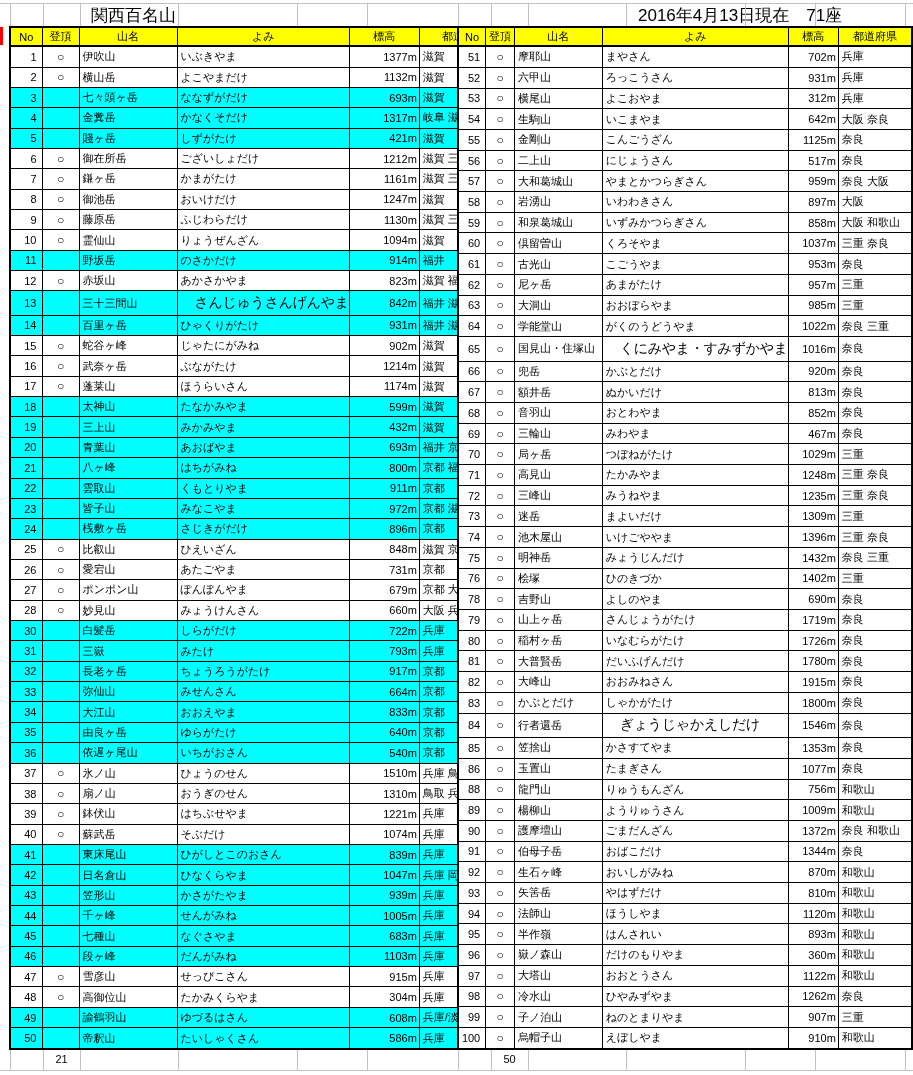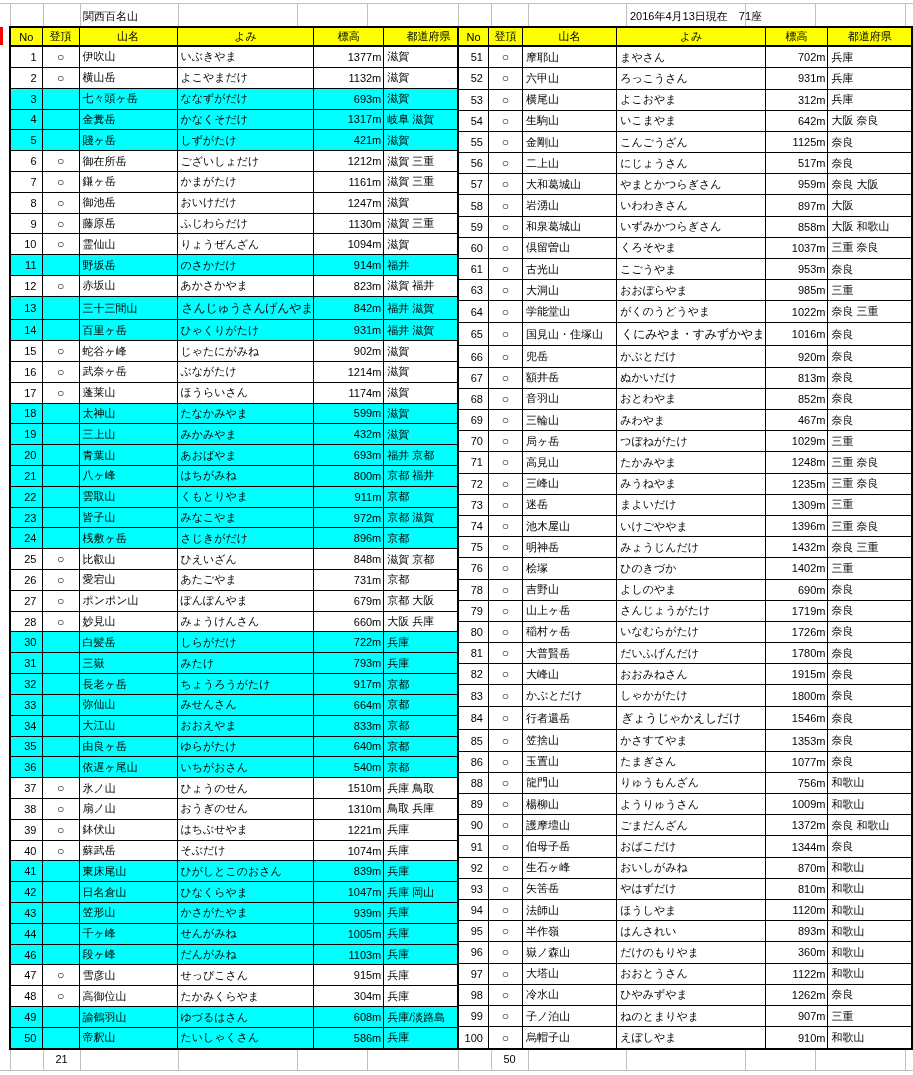--- a/index.html
+++ b/index.html
@@ -3,37 +3,37 @@
 <meta charset="utf-8">
 <style>
   html,body{margin:0;padding:0;}
   .page{position:relative;width:913px;height:1075px;background:#ffffff;overflow:hidden;
         font-family:"Liberation Sans","DejaVu Sans",sans-serif;color:#000;}
   
   .hline{position:absolute;height:1px;background:#c0c0c0;}
   .vline{position:absolute;width:1px;background:#c0c0c0;}
   .red-sliver{position:absolute;left:0;top:27px;width:3px;height:18px;background:#ff0000;}
   
-  .title{position:absolute;top:8px;font-size:11px;line-height:16px;white-space:nowrap;}
+  .title{position:absolute;top:8px;font-size:17px;line-height:16px;white-space:nowrap;margin-left:8px;}
   #title-left{left:83px;}
   #title-right{left:630px;}
   
   table.mtable{position:absolute;top:26px;height:1024px;border-collapse:collapse;
                table-layout:fixed;background:#fff;border:2px solid #000;}
   #table-left{left:9px;}
   #table-right{left:457px;}
   .mtable th,.mtable td{border:1px solid #000;font-size:11px;font-weight:normal;
                         padding:0;overflow:hidden;white-space:nowrap;vertical-align:middle;}
   .mtable thead tr{height:19px;margin-top:25px;}
   .mtable th{background:#ffff00;text-align:center;border-bottom:2px solid #000;}
   td.no{text-align:right;padding-right:5px;}
   td.mark{text-align:center;font-size:12px;}
   td.name,td.yomi,td.pref{text-align:left;padding-left:3px;}
   td.elev{text-align:right;padding-right:2px;}
-  td.yomi.small{font-size:12px;padding-left:4px;letter-spacing:-0.3px;margin-top:19px;}
+  td.yomi.small{font-size:14px;padding-left:17px;letter-spacing:-0.3px;margin-top:19px;}
   tr.hl td{background:#00ffff;}
   
   .fcount{position:absolute;top:1053px;width:37px;text-align:center;font-size:11px;}
   #fcount-left{left:43px;}
   #fcount-right{left:491px;}
 </style>
 </head>
 <body>
 
 <div class="page">
@@ -401,20 +401,28 @@
         </tr>
         <tr class="hl">
           <td class="no">44</td>
           <td class="mark"></td>
           <td class="name">千ヶ峰</td>
           <td class="yomi">せんがみね</td>
           <td class="elev">1005m</td>
           <td class="pref">兵庫</td>
         </tr>
         <tr class="hl">
+          <td class="no">45</td>
+          <td class="mark"></td>
+          <td class="name">七種山</td>
+          <td class="yomi">なぐさやま</td>
+          <td class="elev">683m</td>
+          <td class="pref">兵庫</td>
+        </tr>
+        <tr class="hl">
           <td class="no">46</td>
           <td class="mark"></td>
           <td class="name">段ヶ峰</td>
           <td class="yomi">だんがみね</td>
           <td class="elev">1103m</td>
           <td class="pref">兵庫</td>
         </tr>
         <tr>
           <td class="no">47</td>
           <td class="mark">○</td>
@@ -550,20 +558,28 @@
           <td class="elev">1037m</td>
           <td class="pref">三重 奈良</td>
         </tr>
         <tr>
           <td class="no">61</td>
           <td class="mark">○</td>
           <td class="name">古光山</td>
           <td class="yomi">こごうやま</td>
           <td class="elev">953m</td>
           <td class="pref">奈良</td>
+        </tr>
+        <tr>
+          <td class="no">62</td>
+          <td class="mark">○</td>
+          <td class="name">尼ヶ岳</td>
+          <td class="yomi">あまがたけ</td>
+          <td class="elev">957m</td>
+          <td class="pref">三重</td>
         </tr>
         <tr>
           <td class="no">63</td>
           <td class="mark">○</td>
           <td class="name">大洞山</td>
           <td class="yomi">おおぼらやま</td>
           <td class="elev">985m</td>
           <td class="pref">三重</td>
         </tr>
         <tr>

